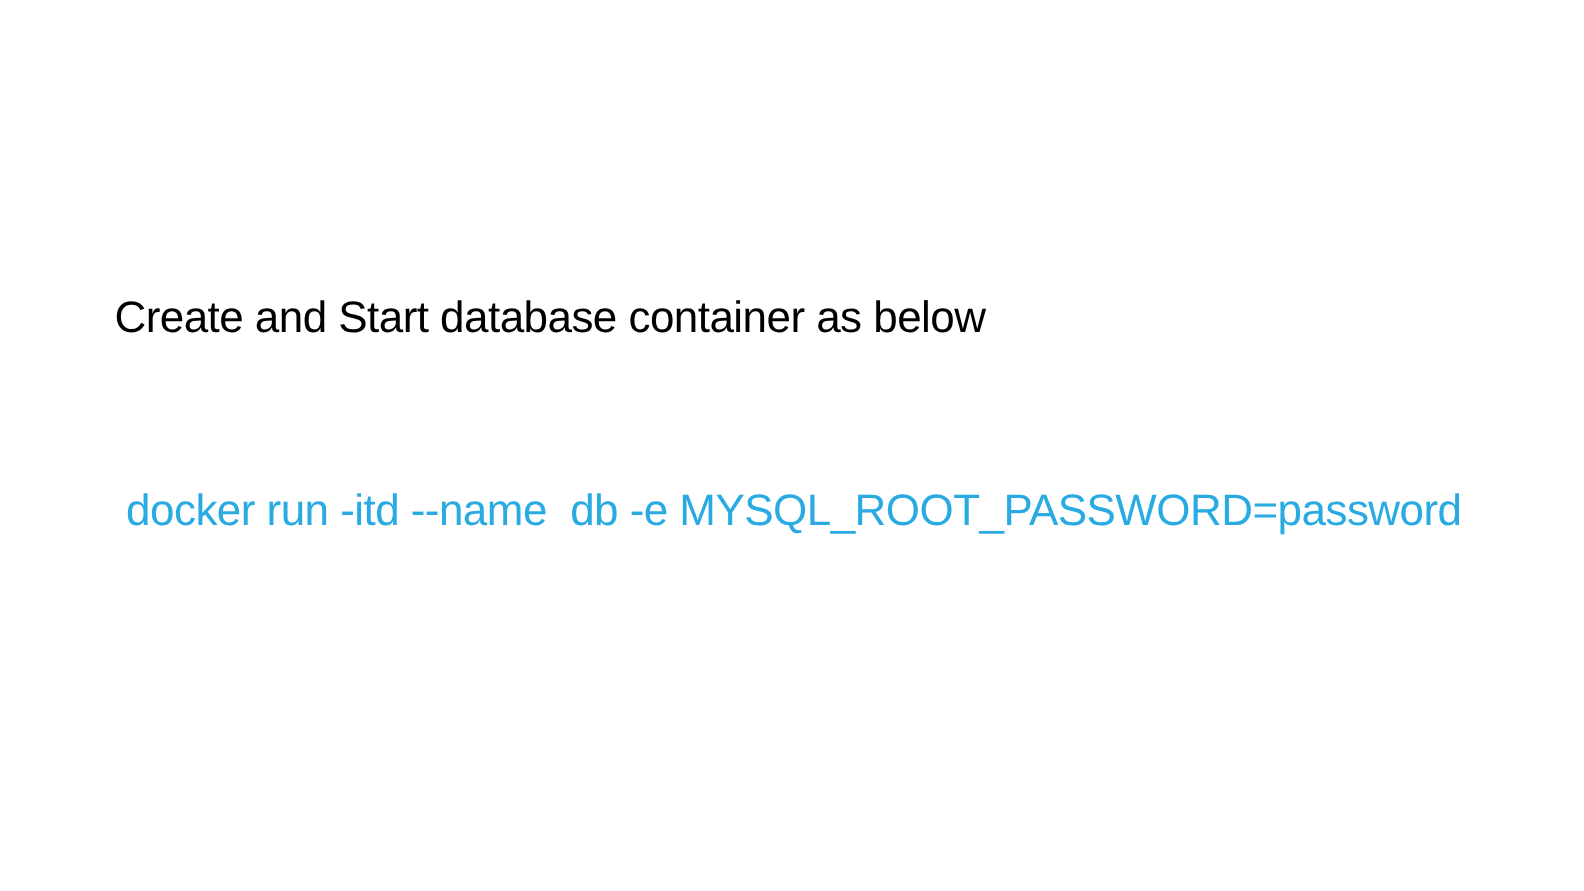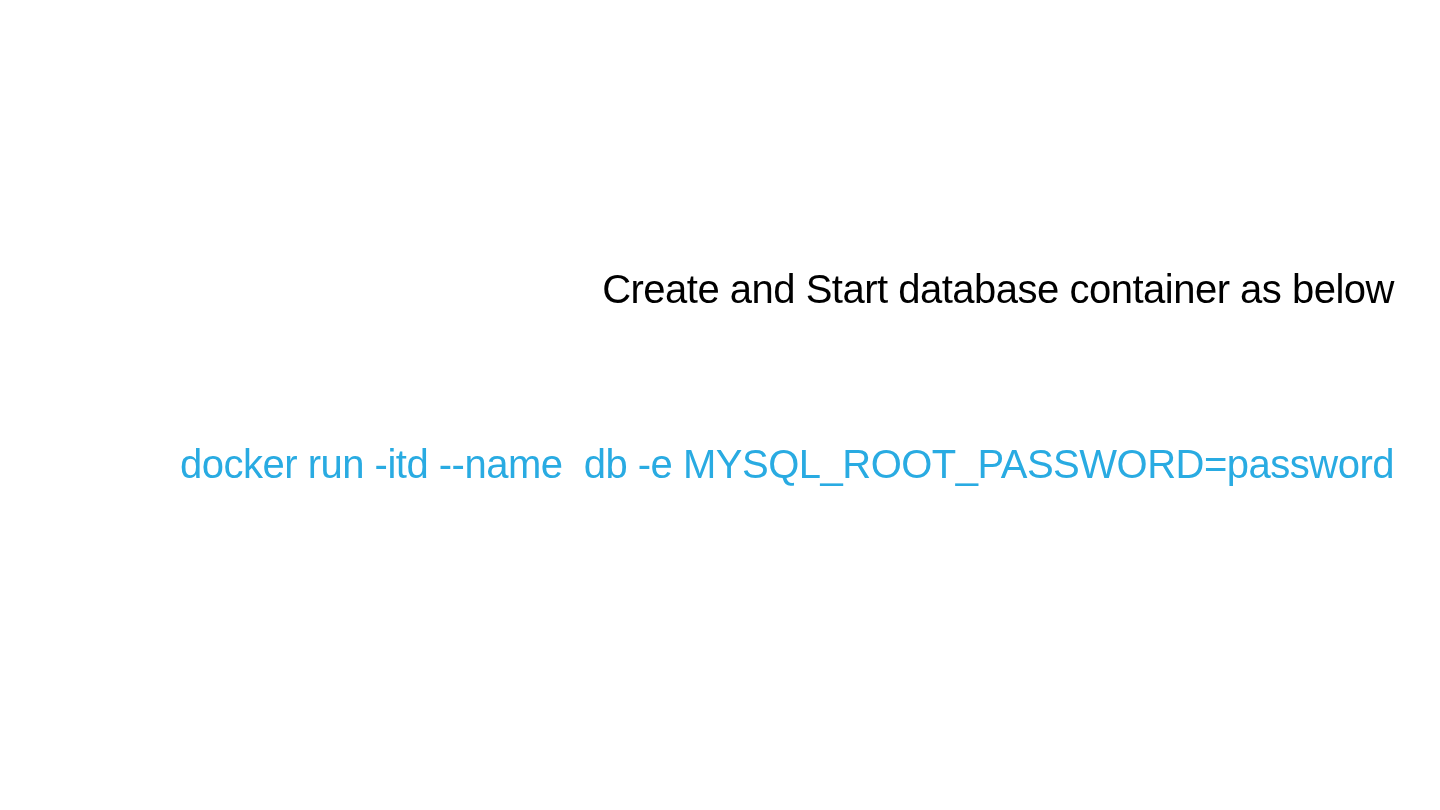--- a/index.html
+++ b/index.html
@@ -20,21 +20,20 @@
     left: 104px;
     top: 152px;
     width: 1290px;
     font-size: 40px;
     line-height: 55px;
     letter-spacing: -0.5px;
     white-space: pre-wrap;
   }
   .text-block p {
     margin: 0 0 10px 0;
-    text-align: right;
   }
   .text-block p.no-gap {
     margin-bottom: 0;
   }
   .heading {
     color: #000000;
   }
   .command {
     color: #29ABE2;
   }

